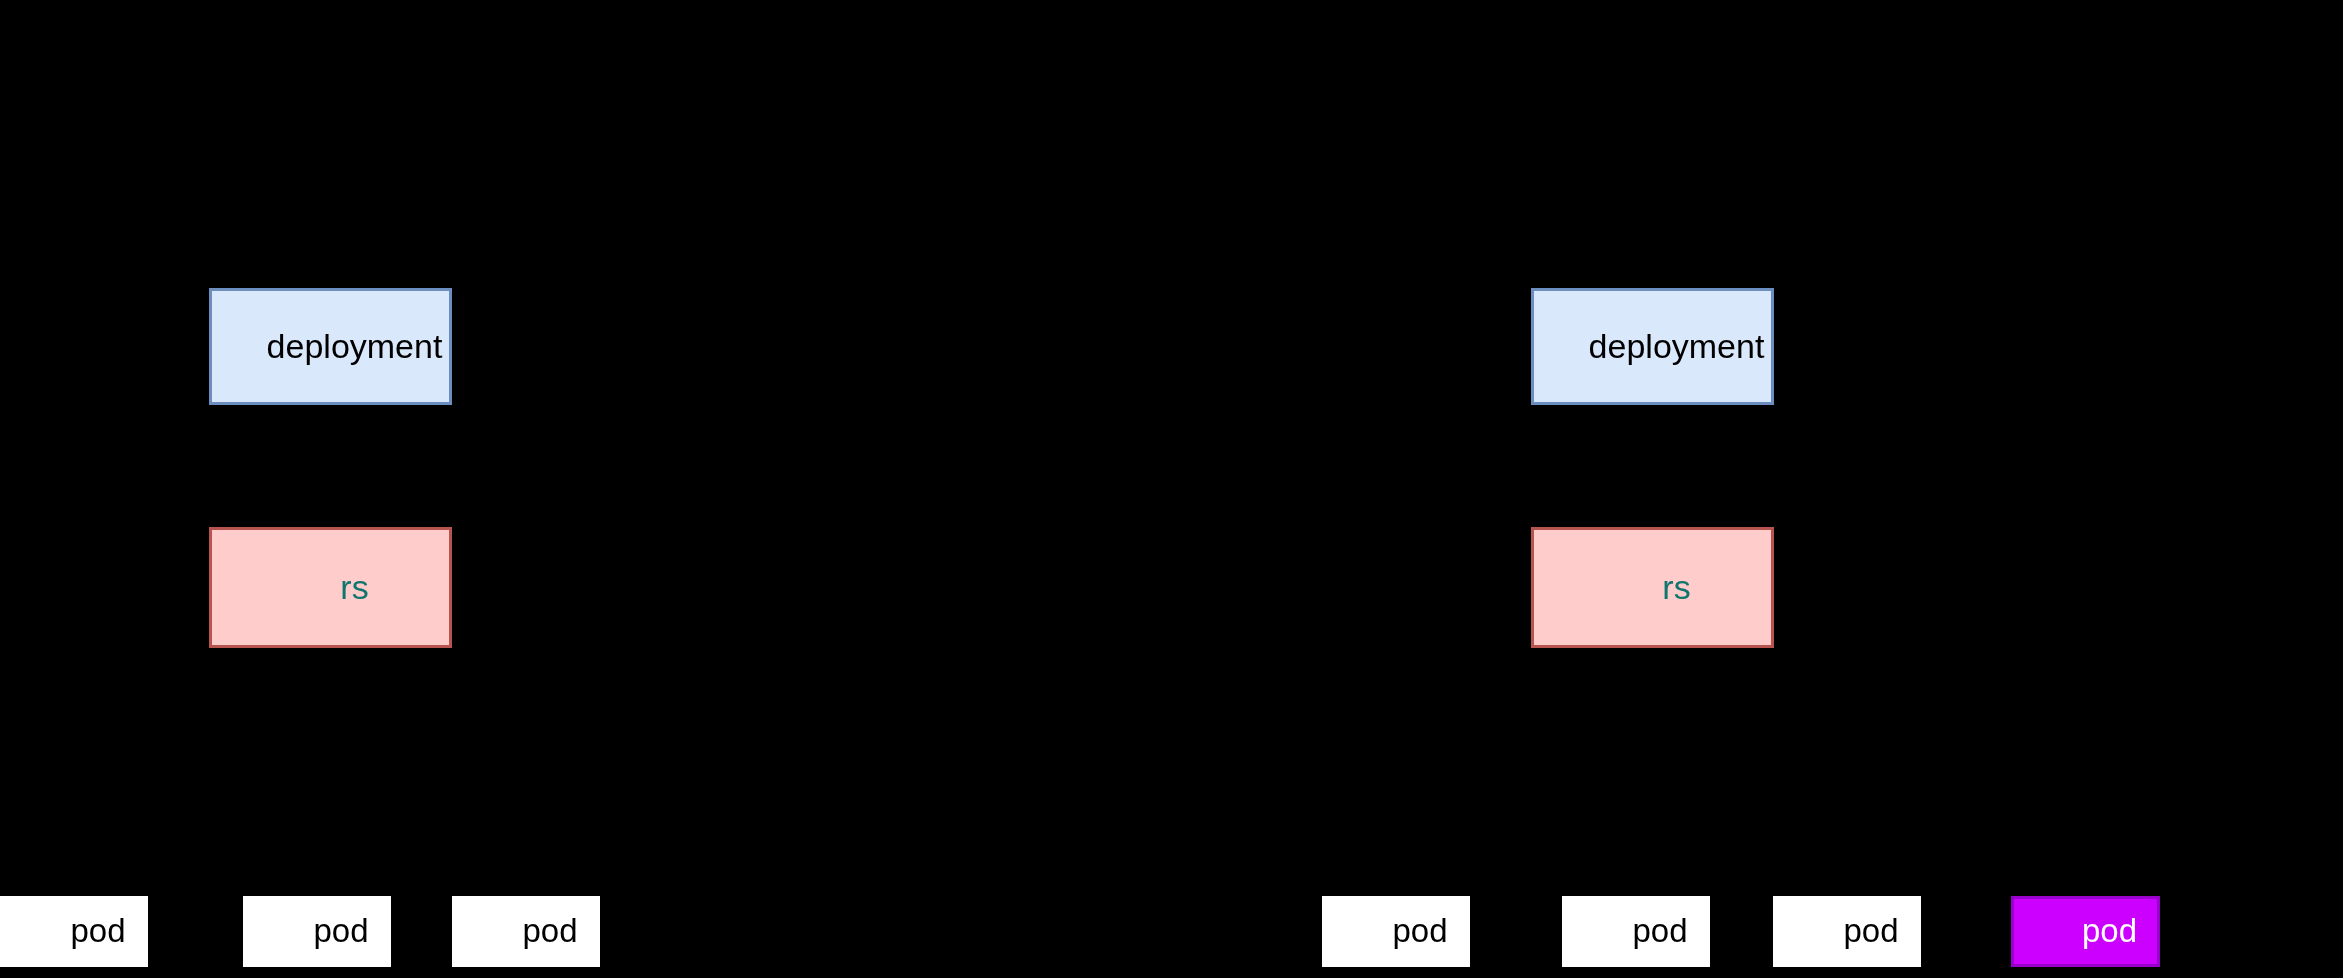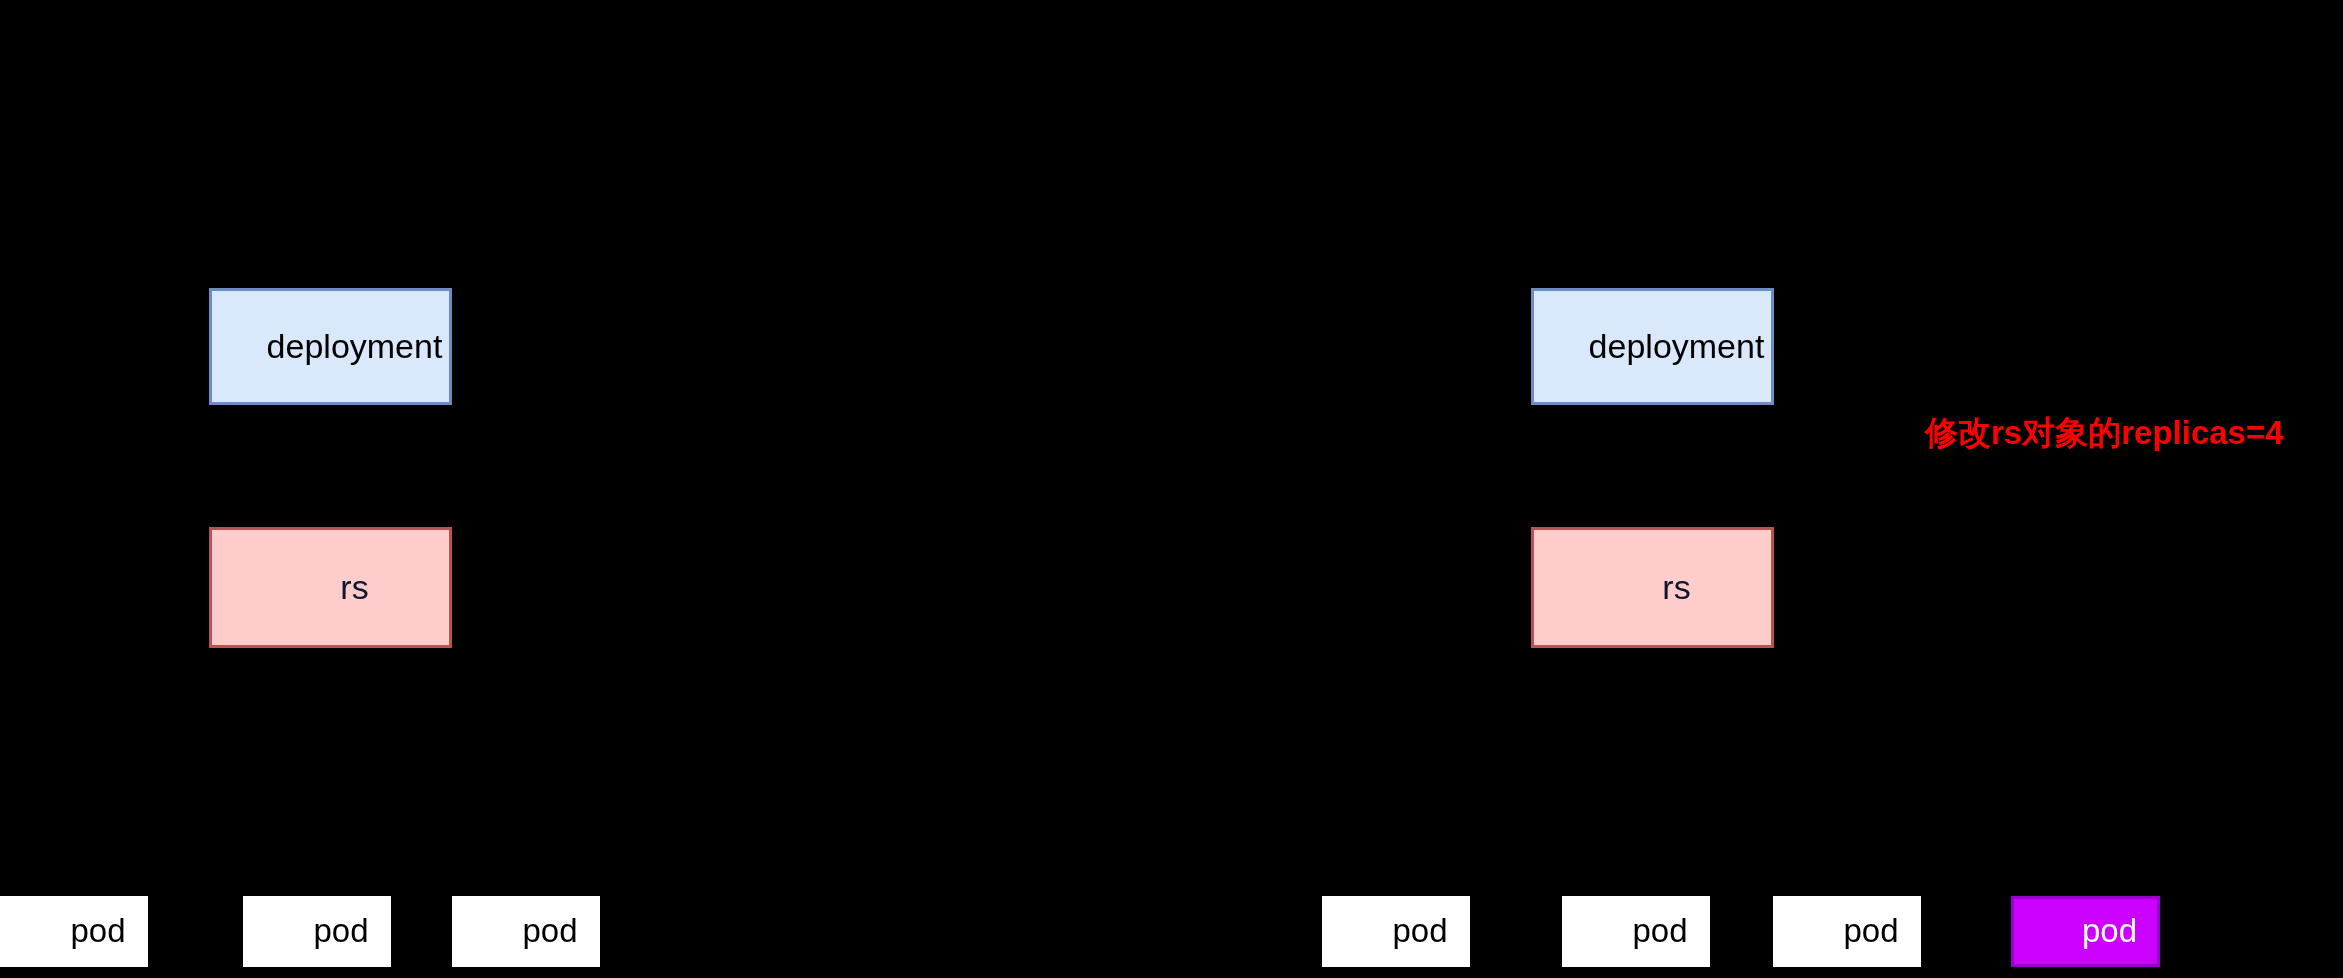--- a/index.html
+++ b/index.html
@@ -32,21 +32,21 @@
   .node-deployment {
     background: #dae8fc;
     border: 3px solid #6c8ebf;
     color: #000000;
     font-size: 34px;
   }
   
   .node-rs {
     background: #ffcccc;
     border: 3px solid #b85450;
-    color: #0f172a;
+    color: #0f766e;
     font-size: 34px;
   }
   
   .node-pod {
     background: #ffffff;
     border: 1px solid #ffffff;
     color: #000000;
     font-size: 33px;
   }
   
@@ -143,17 +143,14 @@
   </div>
 
   <div class="node node-pod" style="left: 1773px; top: 896px; width: 148px; height: 71px;">
     <span>pod</span>
   </div>
 
   <div class="node node-pod-new" style="left: 2011px; top: 896px; width: 149px; height: 71px;">
     <span>pod</span>
   </div>
 
-  <div class="annotation" style="left: 1925px; top: 415px;">
-    <span>修改rs对象的replicas=4</span>
-  </div>
 
 </div>
 
 </body></html>

